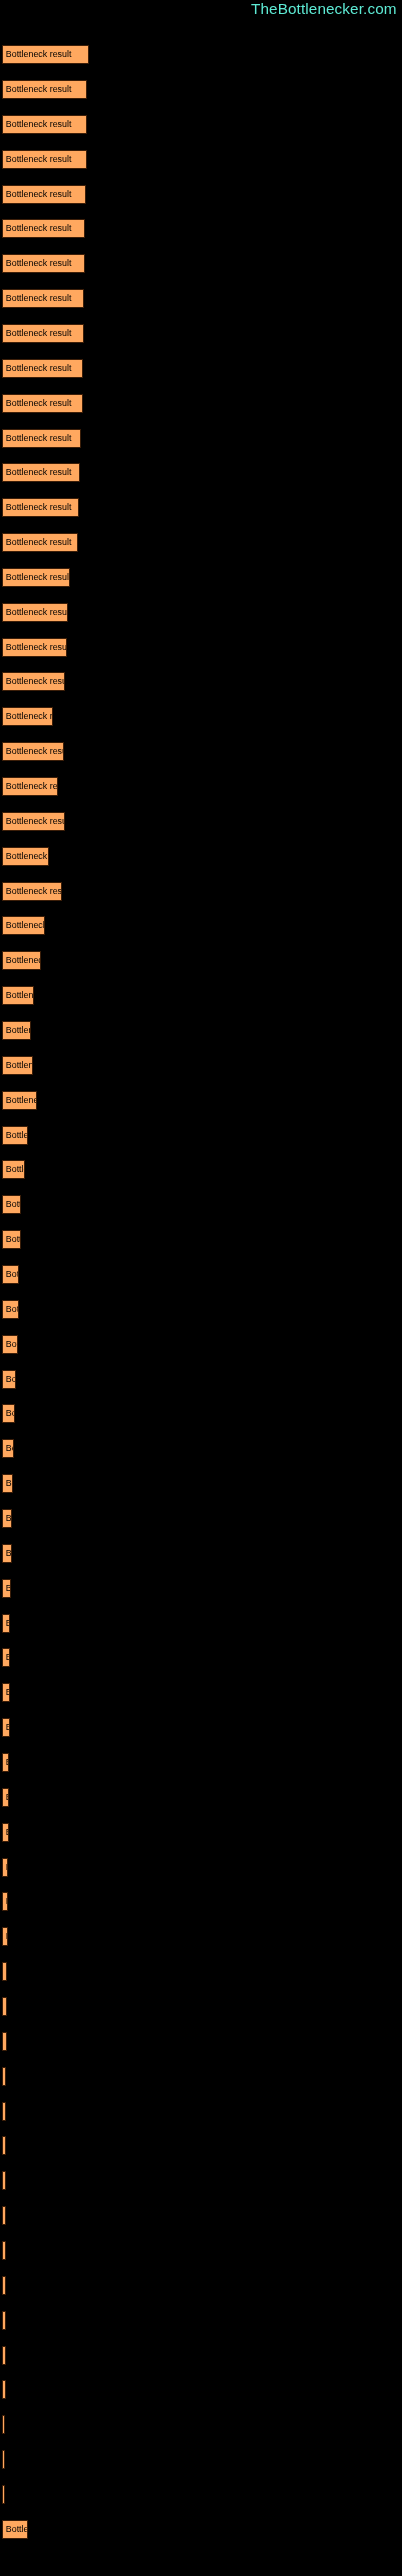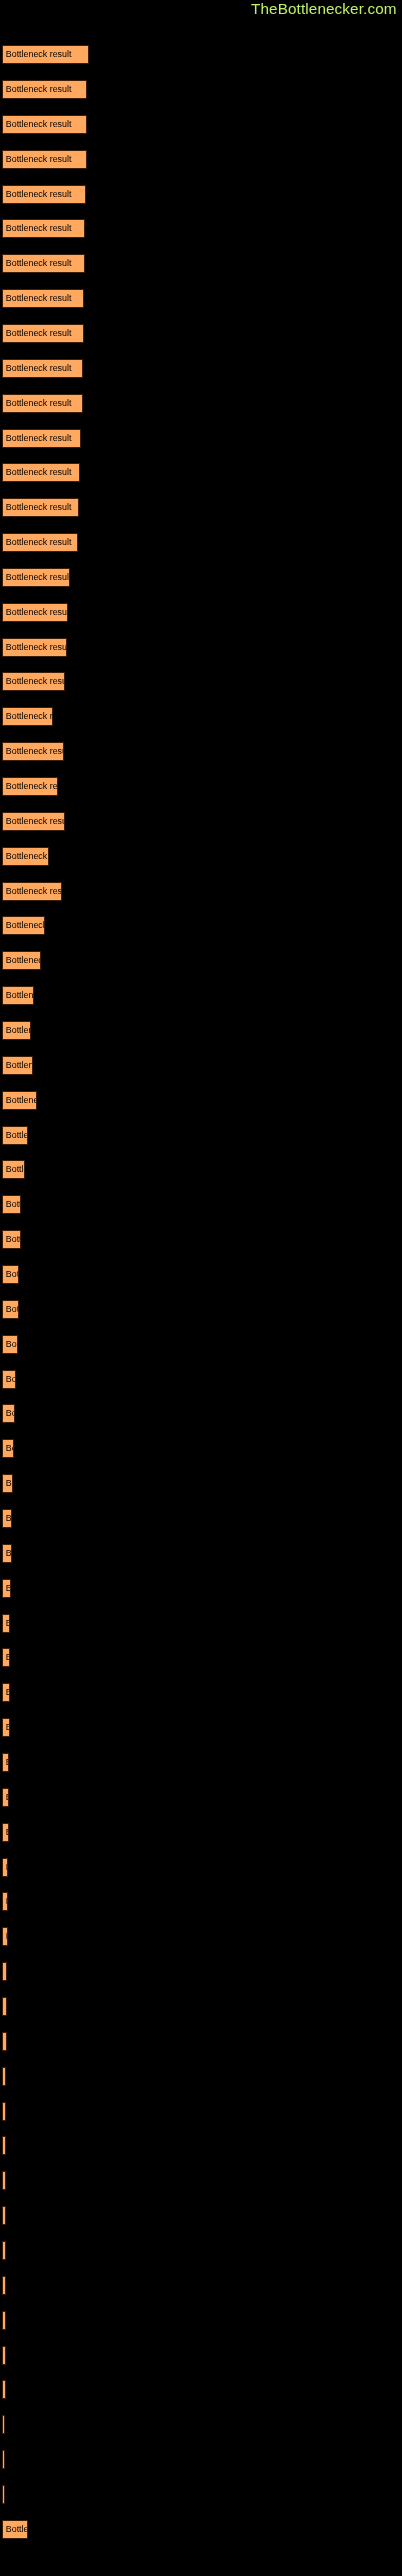--- a/index.html
+++ b/index.html
@@ -15,21 +15,21 @@
     overflow: hidden;
     font-family: "Liberation Sans", sans-serif;
     -webkit-font-smoothing: antialiased;
   }
   #site-title {
     position: absolute;
     top: 0px;
     right: 6.4px;
     font-size: 15.3px;
     line-height: 17px;
-    color: #bef264;
+    color: #5eead4;
     letter-spacing: 0.1px;
     white-space: nowrap;
     font-family: "Liberation Sans", sans-serif;
   }
   #chart-area {
     position: absolute;
     left: 0;
     top: 0;
     width: 403px;
     height: 2576px;

